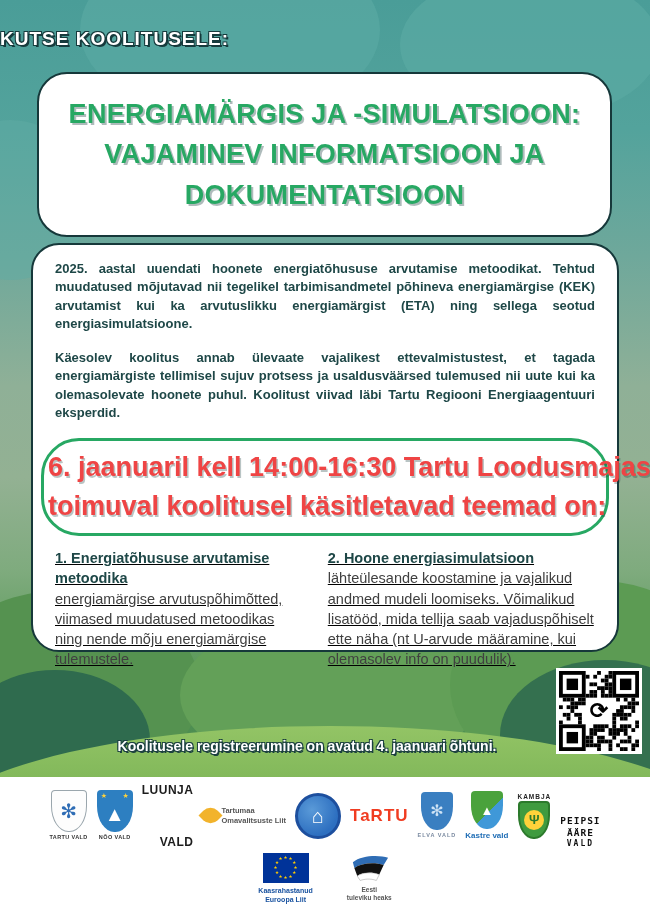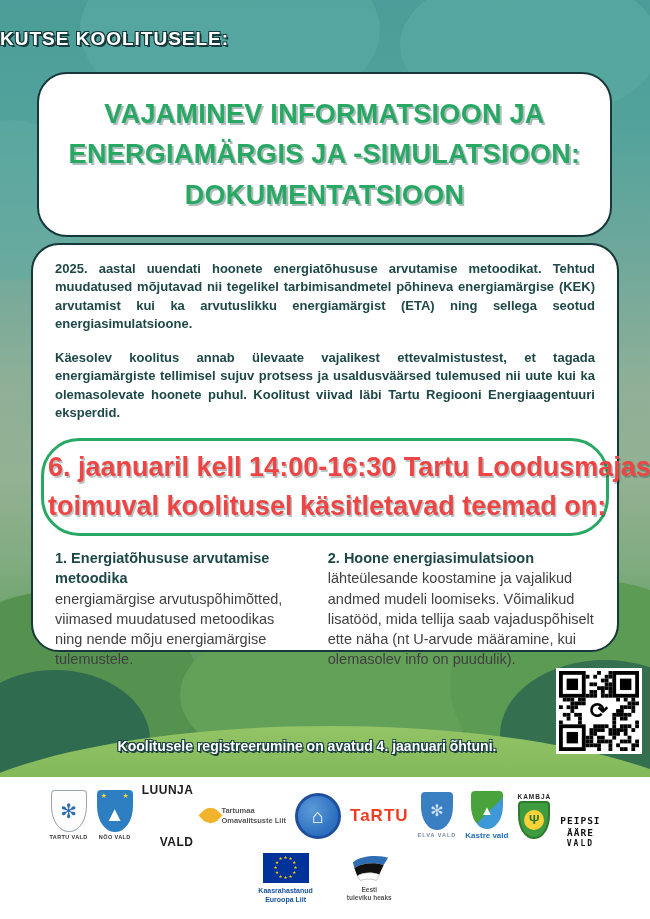--- a/index.html
+++ b/index.html
@@ -44,21 +44,21 @@
     margin:0 0 15px 0;font-size:13px;font-weight:600;color:#1e4747;line-height:1.42;text-align:justify;
   }
   .event-pill{
     margin:4px -14px 12px -14px;border:3px solid #27a863;border-radius:38px;background:#fff;
     padding:7px 4px;text-align:center;
   }
   .event-line{
     font-size:27px;font-weight:800;color:#ef4444;line-height:1.45;white-space:nowrap;
     text-shadow:1.5px 1.5px 0 rgba(23,59,61,.3);
   }
-  .columns{display:flex;gap:28px;}
+  .columns{display:flex;gap:28px;text-decoration:underline;}
   .col1{width:262px;} .col2{width:286px;}
   .col-h{font-size:14.5px;font-weight:bold;color:#1e4747;line-height:1.4;}
   .col-b{font-size:14.5px;font-weight:500;color:#404040;line-height:1.4;}
   
   .reg-pill{
     position:absolute;left:68px;top:688px;width:478px;height:39px;box-sizing:border-box;
     background:#fff;border:2px solid #155e4e;border-radius:22px;
     display:flex;align-items:center;justify-content:center;cursor:pointer;
   }
   .reg-pill span{
@@ -131,22 +131,22 @@
   <div class="bg-el tree-left"></div>
   <div class="bg-el tree-mid"></div>
   <div class="bg-el tree-right"></div>
   <div class="bg-el tree-dark-left"></div>
   <div class="bg-el tree-dark-right"></div>
   <div class="bg-el hill"></div>
 
   <div class="badge">KUTSE KOOLITUSELE:</div>
 
   <div class="title-card">
+    <div class="title-line">ENERGIAMÄRGIS JA -SIMULATSIOON:</div>
     <div class="title-line">VAJAMINEV INFORMATSIOON JA</div>
-    <div class="title-line">ENERGIAMÄRGIS JA -SIMULATSIOON:</div>
     <div class="title-line">DOKUMENTATSIOON</div>
   </div>
 
   <div class="content-card">
     <p>2025. aastal uuendati hoonete energiatõhususe arvutamise metoodikat. Tehtud muudatused mõjutavad nii tegelikel tarbimisandmetel põhineva energiamärgise (KEK) arvutamist kui ka arvutuslikku energiamärgist (ETA) ning sellega seotud energiasimulatsioone.</p>
     <p>Käesolev koolitus annab ülevaate vajalikest ettevalmistustest, et tagada energiamärgiste tellimisel sujuv protsess ja usaldusväärsed tulemused nii uute kui ka olemasolevate hoonete puhul. Koolitust viivad läbi Tartu Regiooni Energiaagentuuri eksperdid.</p>
     <div class="event-pill">
       <div class="event-line">6. jaanuaril kell 14:00-16:30 Tartu Loodusmajas</div>
       <div class="event-line">toimuval koolitusel käsitletavad teemad on:</div>
     </div>

